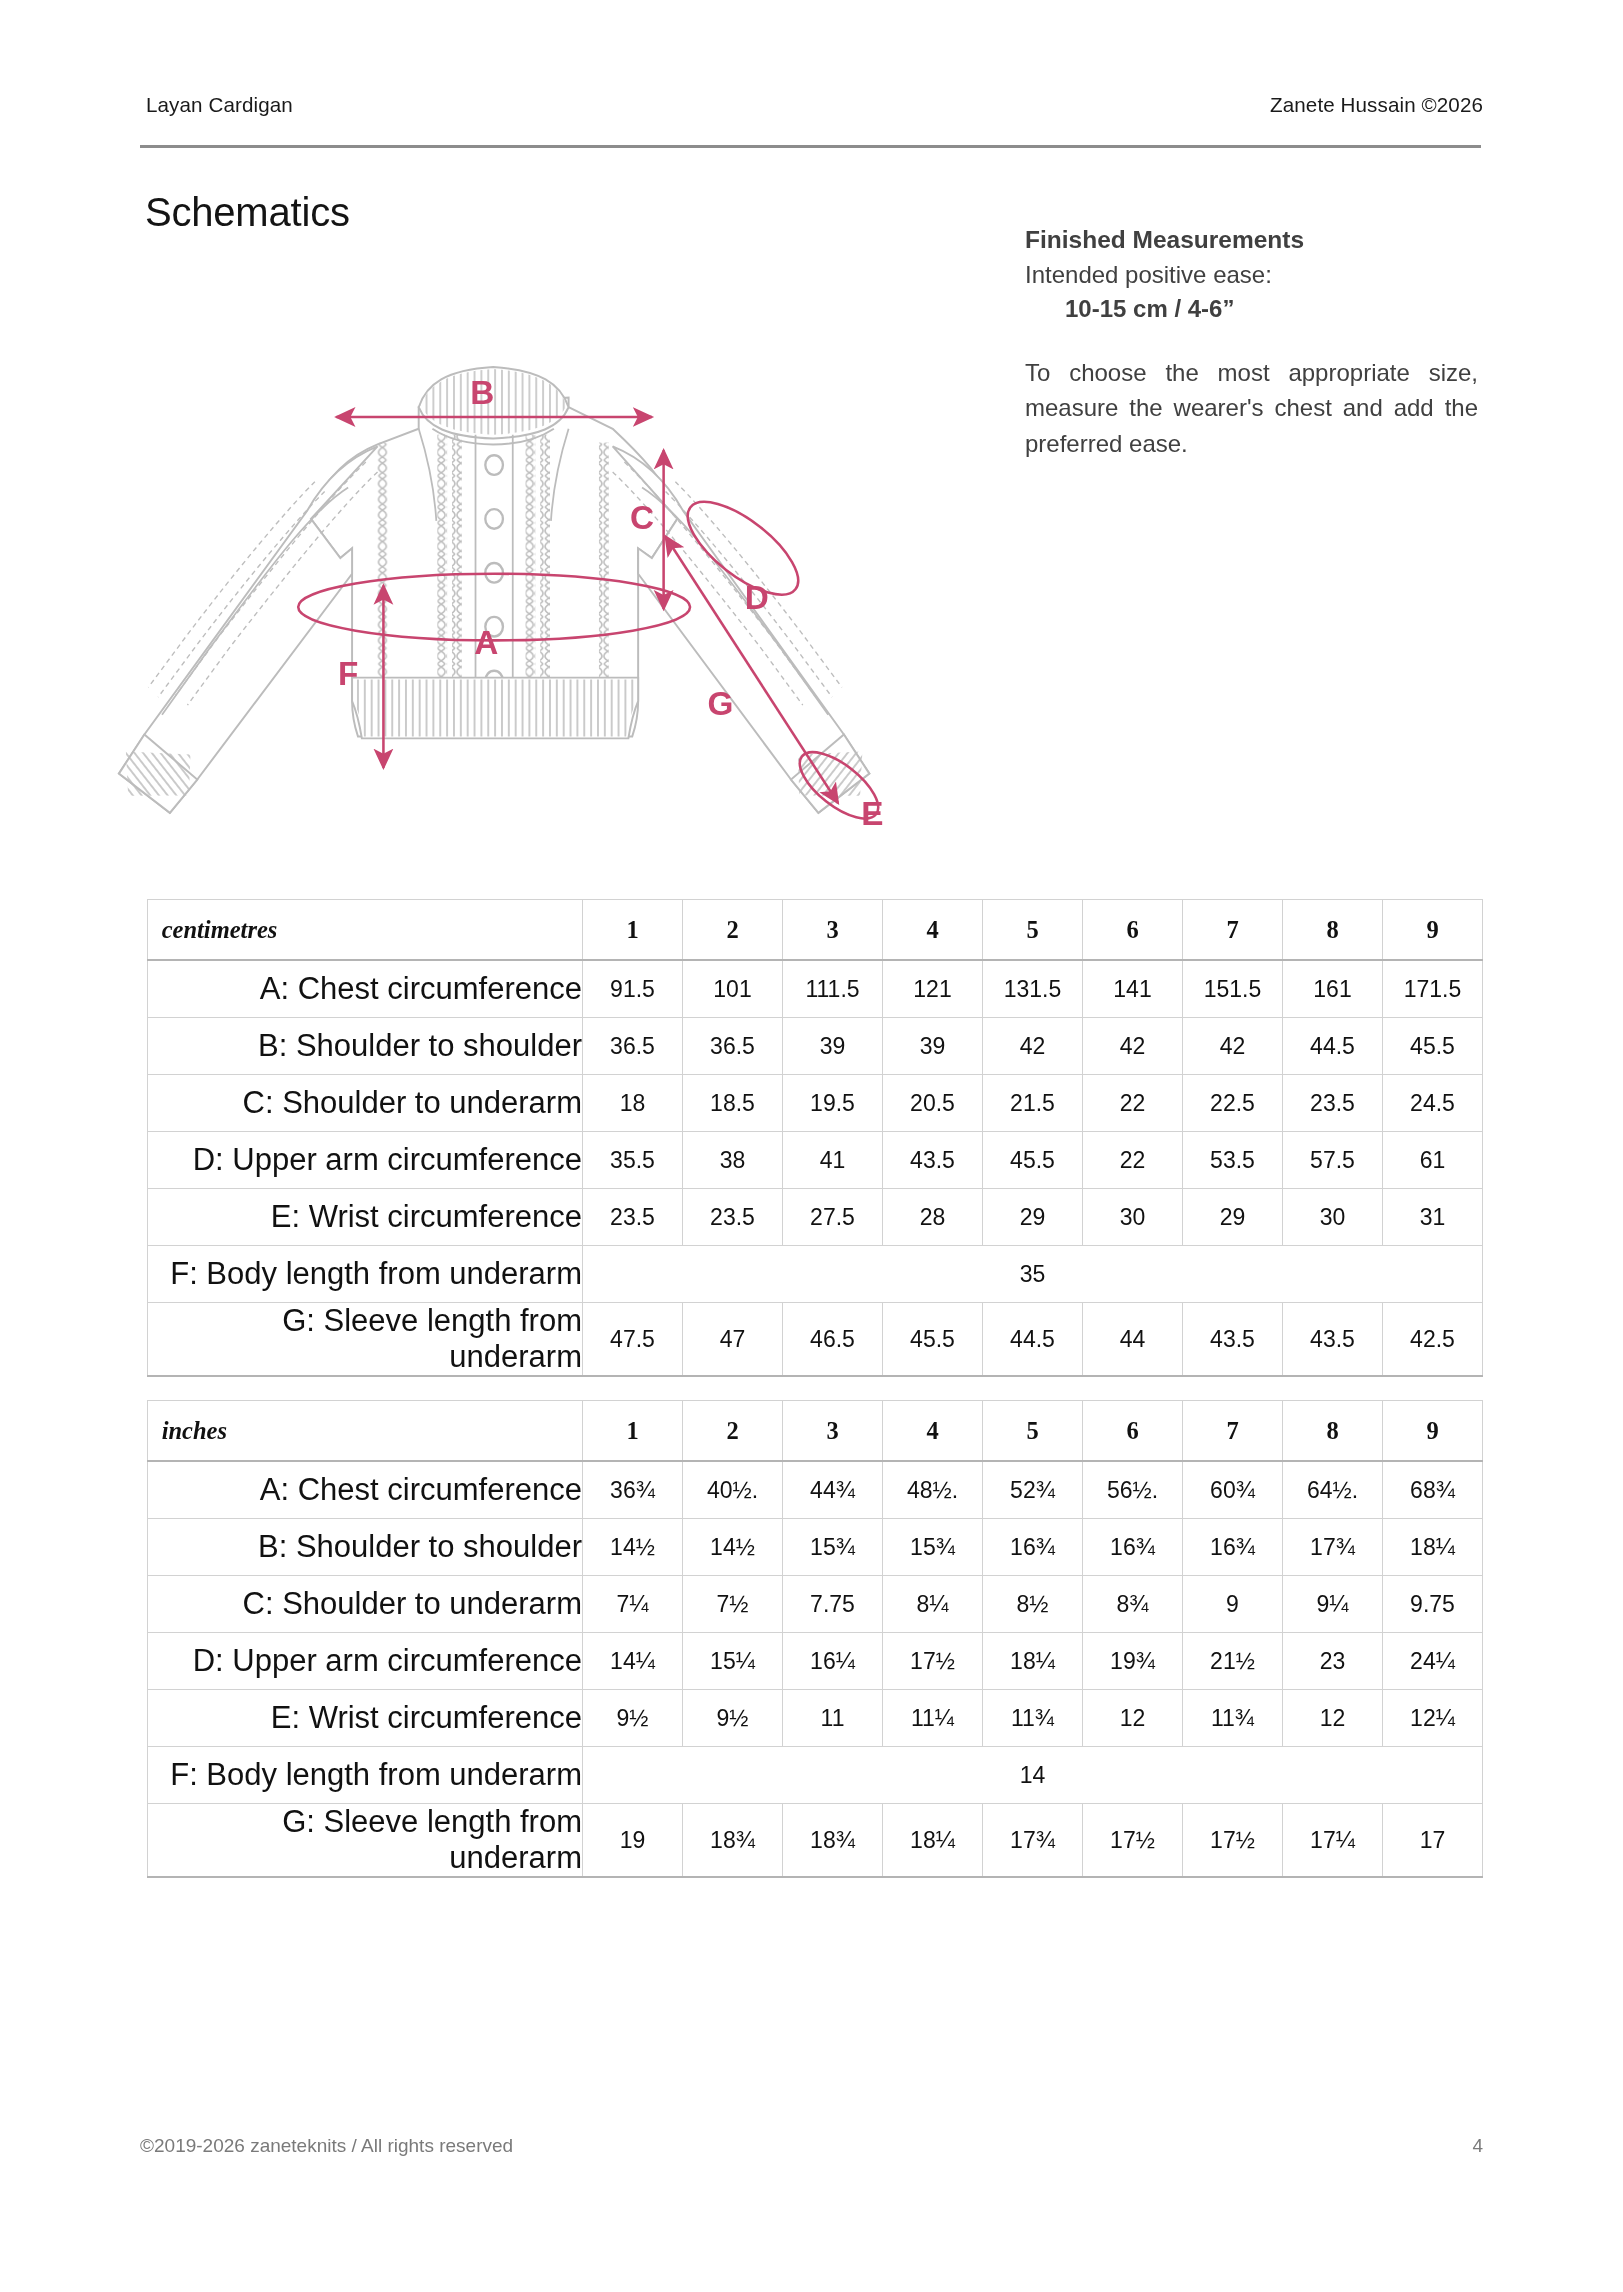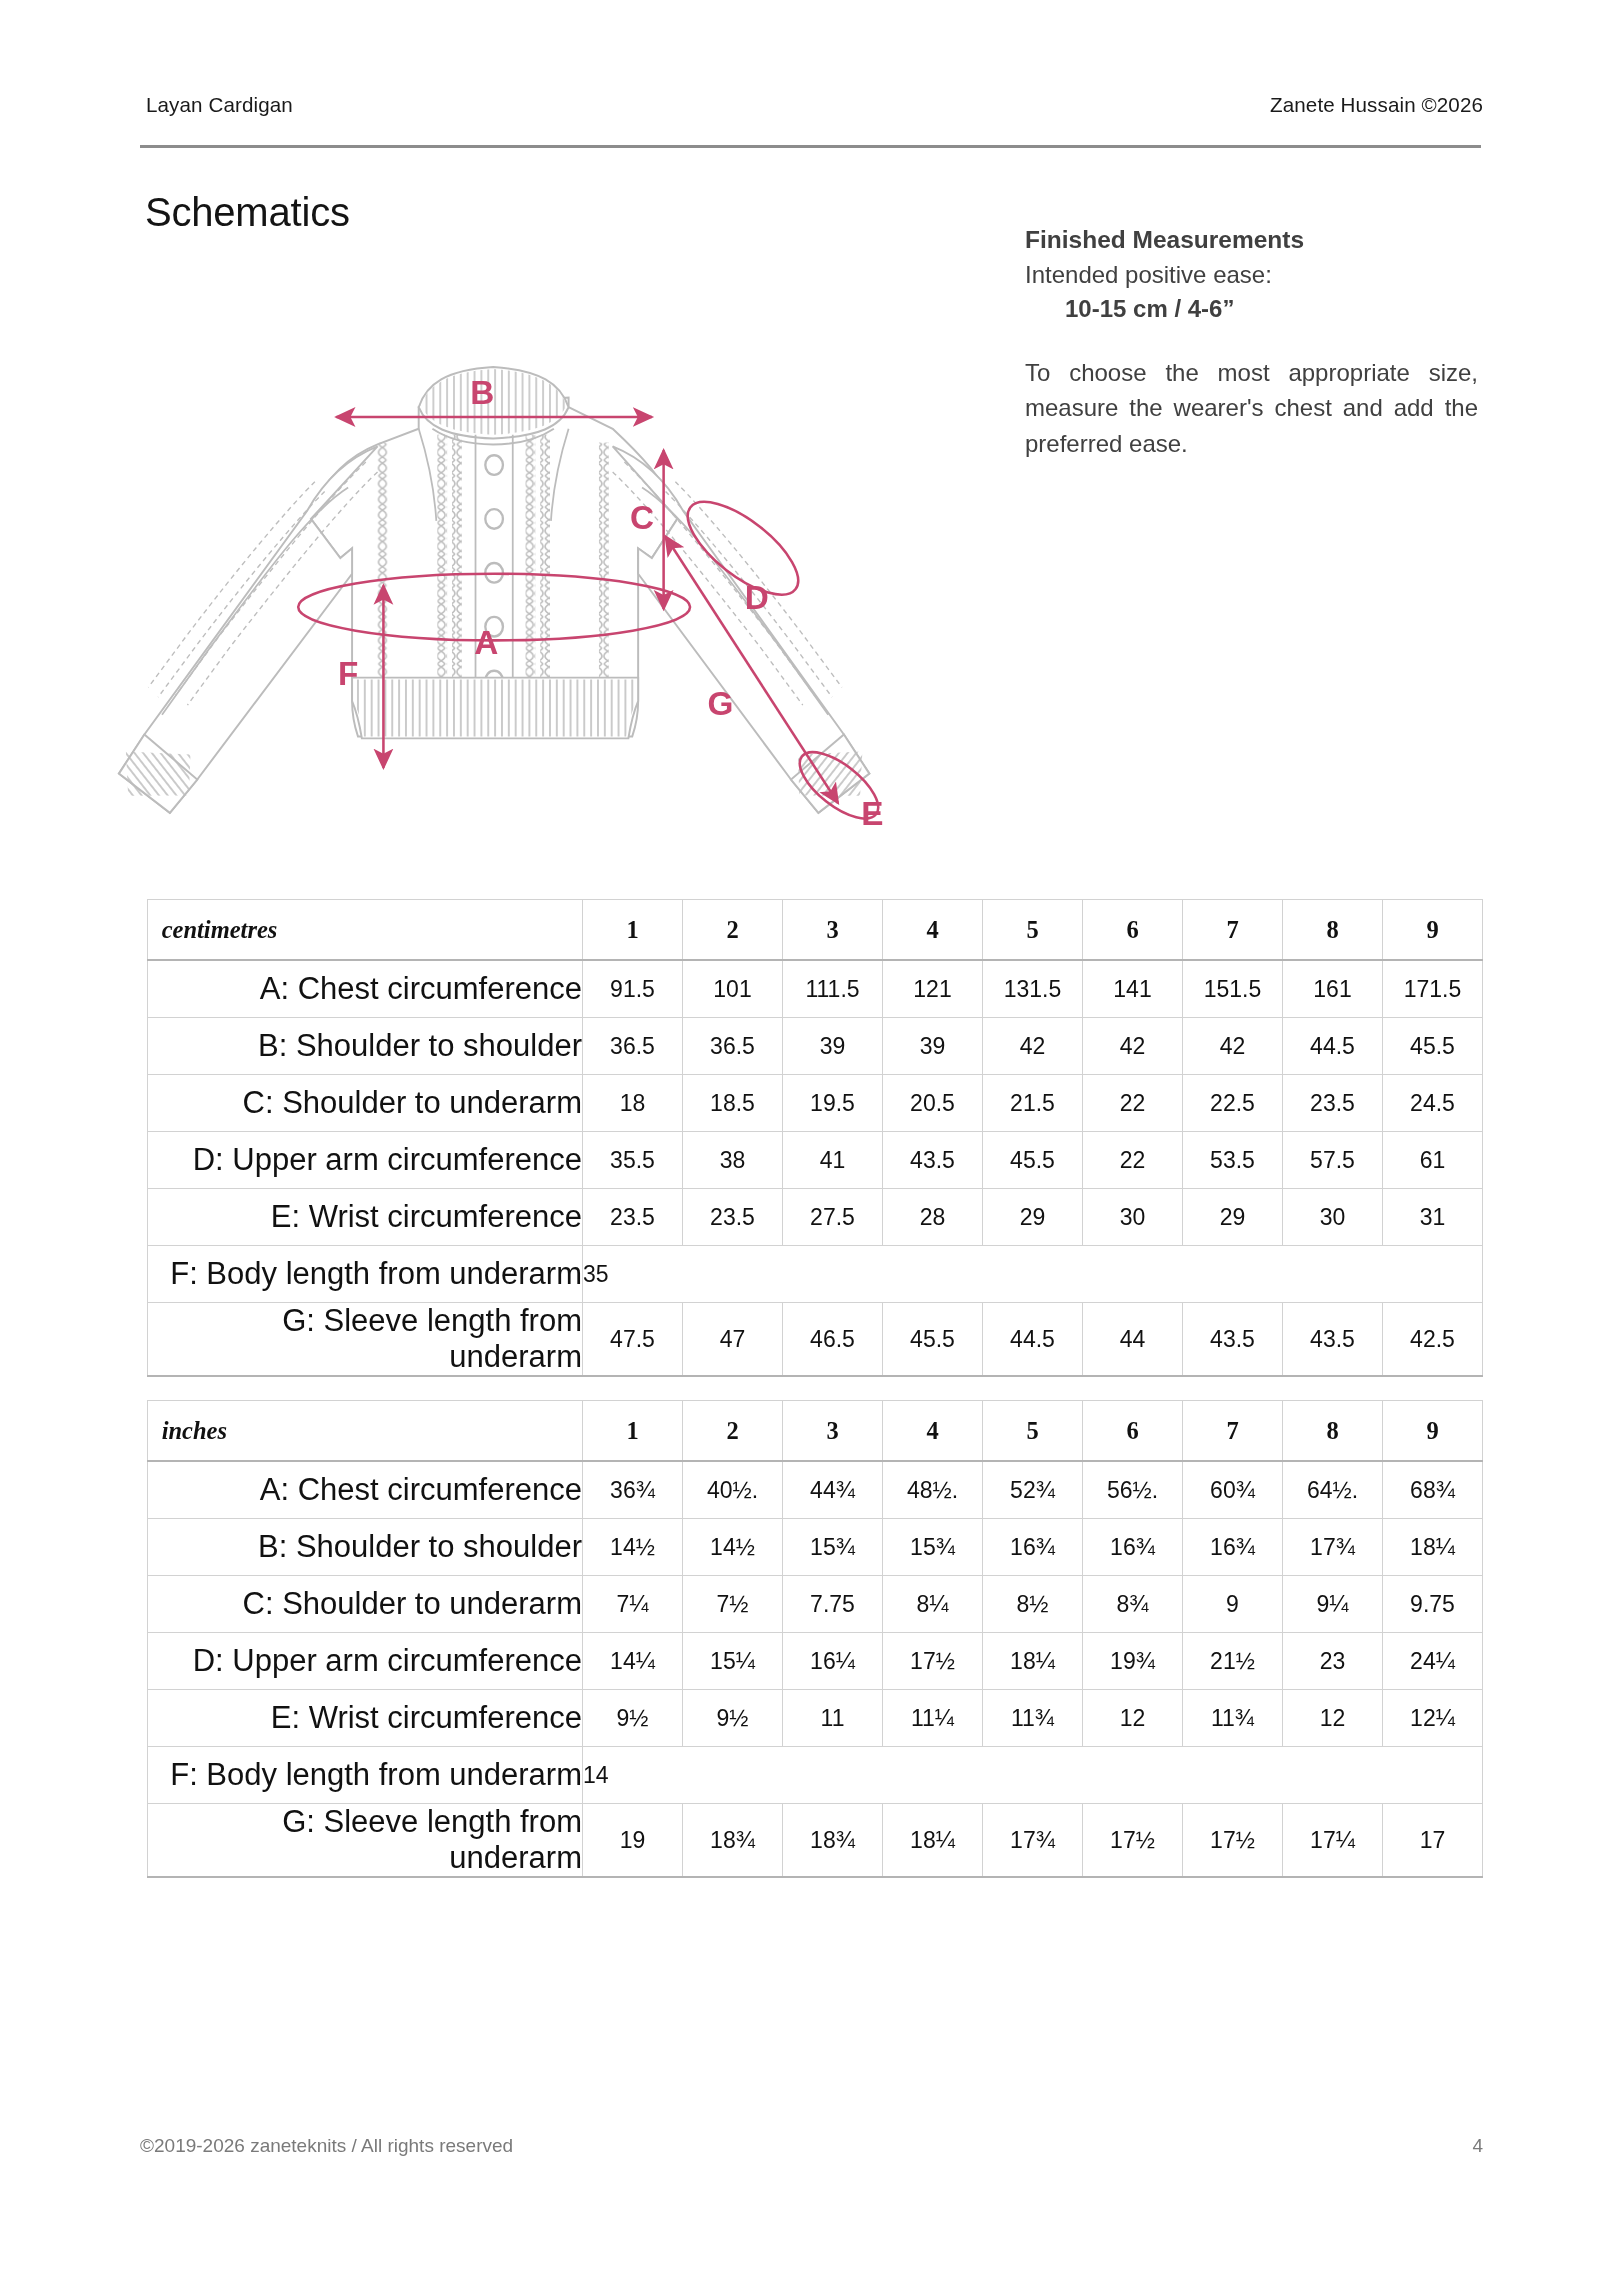--- a/index.html
+++ b/index.html
@@ -137,20 +137,21 @@
   .mtable td.rowlabel {
     text-align: right;
     padding-left: 13.7px;
     font-size: 31px;
   }
   .mtable td.val {
     text-align: center;
     font-size: 23px;
   }
   .mtable td.span {
+    text-align: center;
     font-size: 23px;
     margin-left: 20px;
   }
 
   
   .footer {
     position: absolute;
     left: 140px;
     top: 2129px;
     width: 1343px;

